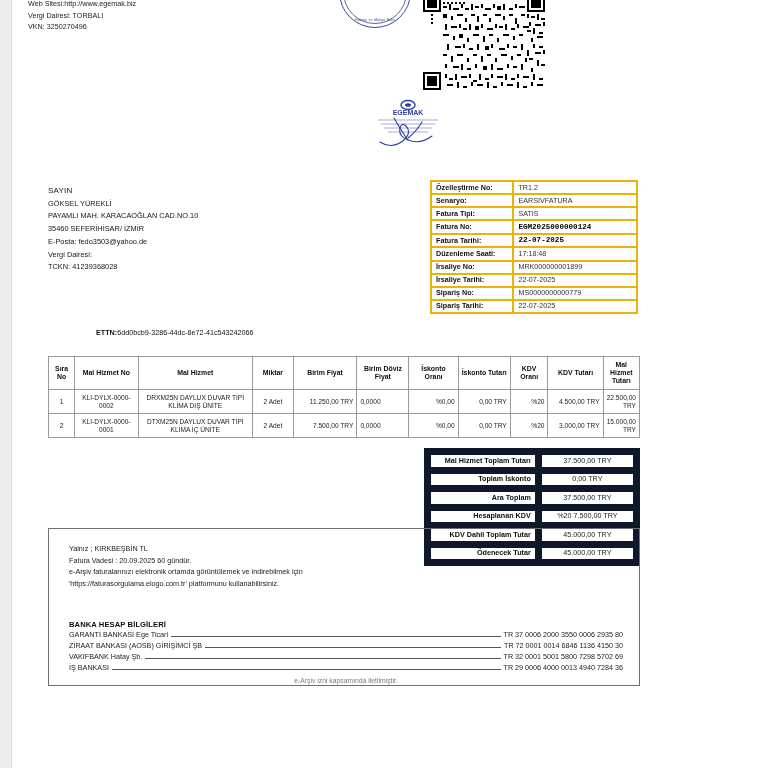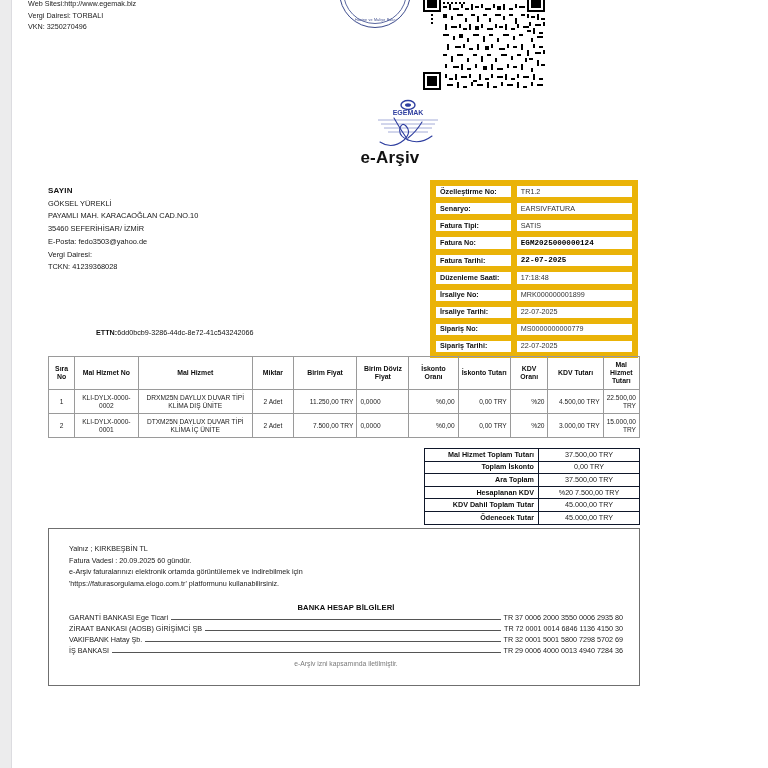--- a/index.html
+++ b/index.html
@@ -61,30 +61,30 @@
     font-size: 17px; font-weight: bold; color: #111;
     letter-spacing: .2px;
   }
 
   
   .mid { position: relative; height: 140px; }
   .sayin {
     position: absolute; left: 36px; top: 4px;
     font-size: 7.4px; color: #151515; line-height: 1.72;
   }
-  .sayin .ttl { font-weight: bold; font-size: 8px; letter-spacing: .2px; }
+  .sayin .ttl { font-weight: normal; font-size: 8px; letter-spacing: .2px; }
 
   table.meta {
     position: absolute; left: 418px; top: 0;
     width: 208px;
     border-collapse: collapse;
     font-size: 7.2px;
   }
   table.meta td {
-    border: 6px solid #eab308;
+    border: 2px solid #eab308;
     padding: 1.6px 4px;
     height: 13px;
     color: #111;
     line-height: 1.1;
   }
   table.meta td.k { font-weight: bold; width: 40%; white-space: nowrap; }
   table.meta td.v { color: #333; }
   table.meta td.v.strong { font-weight: bold; color: #000; font-size: 7.6px; font-family: Liberation Mono, monospace; }
 
   
@@ -119,37 +119,37 @@
   td.l { text-align: left; }
 
   
   table.totals {
     position: absolute; left: 412px; top: 448px;
     width: 216px;
     border-collapse: collapse;
     font-size: 7.2px;
   }
   table.totals td {
-    border: 1px solid #0f172a;
+    border: 7px solid #0f172a;
     padding: 1.8px 4px; height: 12.6px; line-height: 1.1;
   }
   table.totals td.lbl { text-align: right; font-weight: bold; color: #0d0d0d; }
   table.totals td.val { text-align: center; color: #222; width: 47%; }
 
   
   .notes {
     position: absolute; left: 36px; top: 528px;
     width: 592px; height: 158px;
     border: 1px solid #6f6f6f;
     padding: 14px 16px 0 20px;
   }
   .notes .line { font-size: 7.2px; color: #1a1a1a; line-height: 1.62; }
   .bank-title {
     font-size: 7.6px; font-weight: bold; color: #0d0d0d;
-    margin-top: 13px; letter-spacing: .1px; text-align: center;
+    margin-top: 30px; letter-spacing: .1px;
   }
   .bank-row {
     font-size: 7.2px; color: #1a1a1a; line-height: 1.55;
     display: flex; align-items: baseline; white-space: nowrap;
   }
   .bank-row .bname { flex: 0 0 auto; }
   .bank-row .dots {
     flex: 1 1 auto; border-bottom: 1px solid #555;
     margin: 0 3px 2px 3px; min-width: 10px;
   }
@@ -373,21 +373,20 @@
             <path d="M24 40 H64"></path>
         </g>
         <g fill="none" stroke="#2f3fa0" stroke-width="1.1" stroke-linecap="round">
           <path d="M16 50 q12 8 24 -2 q8 -8 2 -14 q-4 -4 -6 2 q-2 8 8 12 q12 5 24 -4"></path>
           <path d="M30 26 q8 14 14 22"></path>
           <path d="M58 30 q-6 10 -14 16"></path>
         </g>
       </svg>
     </div>
 
-    <div class="earsiv-title">e-Arşiv</div>
   </div>
 
   <div class="mid">
     <div class="sayin">
       <div class="ttl">SAYIN</div>
       <div>GÖKSEL YÜREKLİ</div>
       <div>PAYAMLI MAH. KARACAOĞLAN CAD.NO.10</div>
       <div>35460 SEFERİHİSAR/ İZMİR</div>
       <div>E-Posta: fedo3503@yahoo.de</div>
       <div>Vergi Dairesi:</div>

